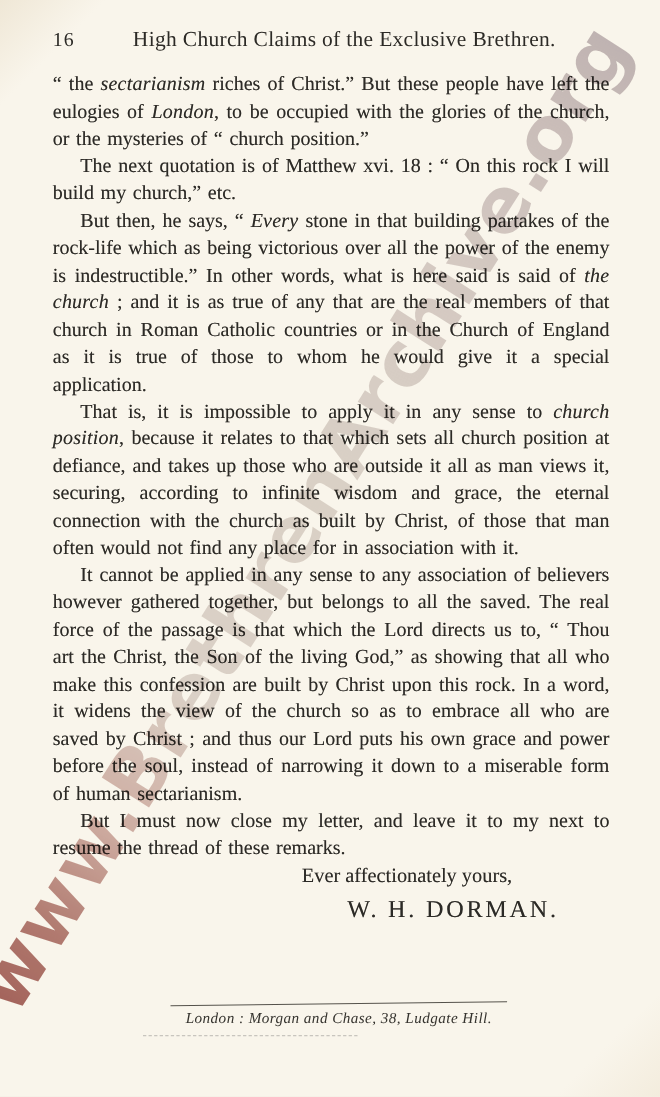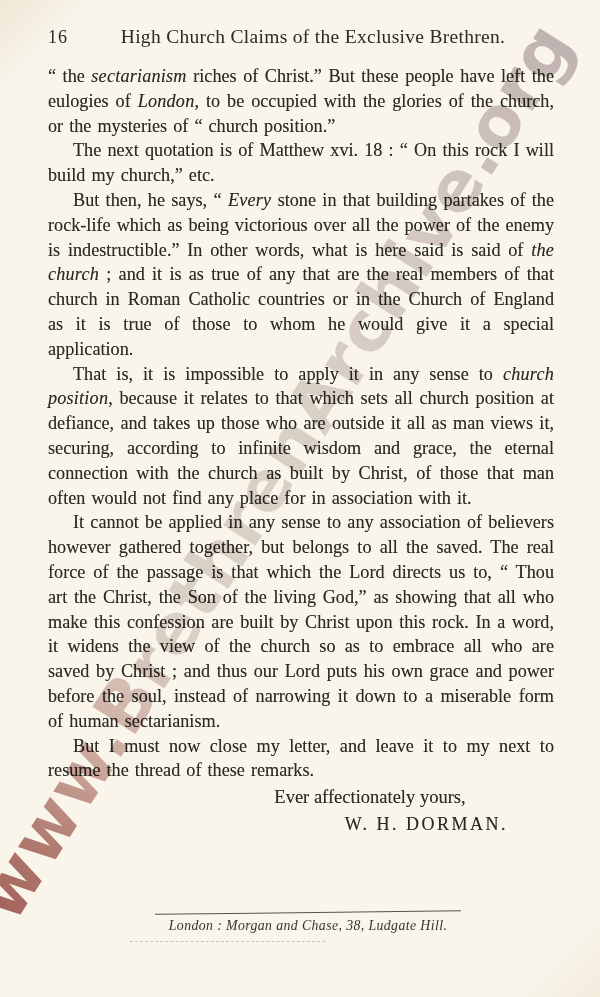--- a/index.html
+++ b/index.html
@@ -61,21 +61,21 @@
     left:69px;
     text-align:center;
     margin-top:4px;
     font-size:18.5px;
     text-shadow:0 0 0.5px rgba(44,42,38,0.45);
   }
   .signature{
     text-align:right;
     padding-right:46px;
     margin-top:6px;
-    font-size:18px;
+    font-size:22px;
     letter-spacing:2.5px;
     text-shadow:0 0 0.5px rgba(44,42,38,0.45);
   }
   
   .imprint-block{
     position:absolute;
     left:155px;
     top:912px;
     width:306px;
   }

